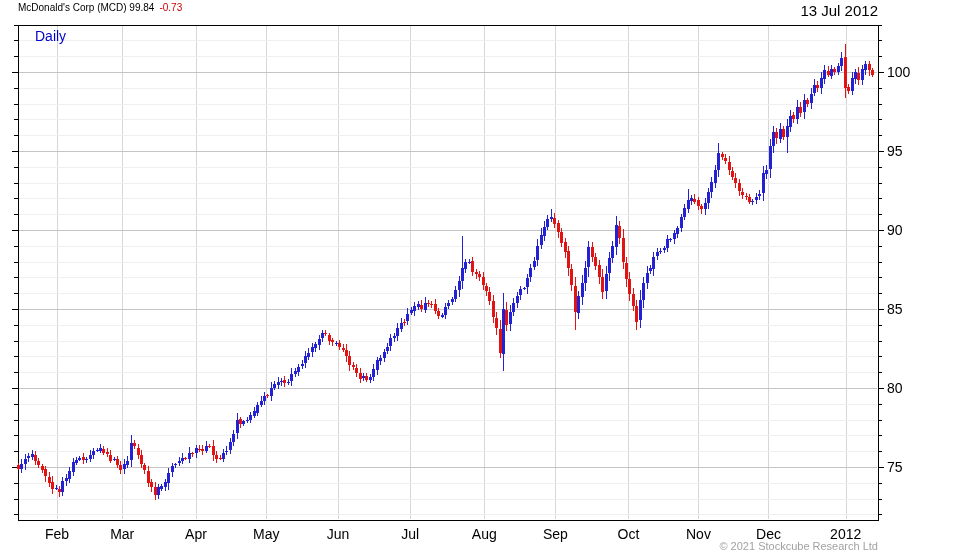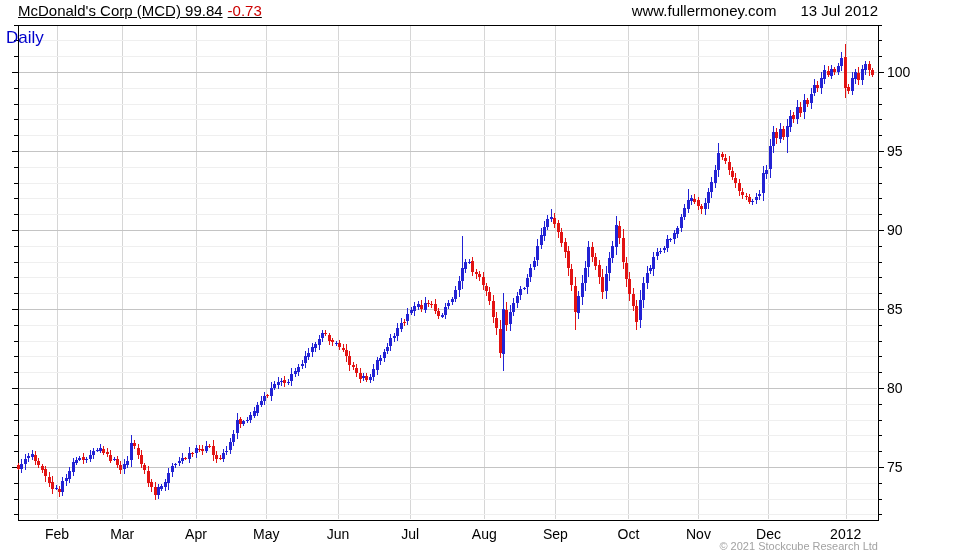--- a/index.html
+++ b/index.html
@@ -2,45 +2,44 @@
 <html><head>
 <meta charset="utf-8">
 <style>
   html,body{margin:0;padding:0;}
   body{
     width:960px;height:560px;position:relative;overflow:hidden;
     background:#ffffff;font-family:"Liberation Sans",sans-serif;
     -webkit-font-smoothing:none;
   }
   .hdr-title{
-    position:absolute;left:18px;top:2px;font-size:15px;color:#000;white-space:nowrap;text-decoration:underline;
+    position:absolute;left:18px;top:2px;font-size:10px;color:#000;white-space:nowrap;
   }
   .hdr-title .chg{color:#cc0000;margin-left:5px;}
   .hdr-right{
     position:absolute;right:82px;top:2px;font-size:15px;color:#000;
     display:flex;gap:24px;white-space:nowrap;
   }
   .freq-label{
-    position:absolute;left:6px;top:28px;font-size:17px;color:#0000cc;
+    position:absolute;left:35px;top:28px;font-size:14px;color:#0000cc;
   }
   .copyright{
     position:absolute;right:82px;top:540px;font-size:11px;color:#a2a2a2;white-space:nowrap;
   }
   svg{position:absolute;left:0;top:0;}
   text{font-family:"Liberation Sans",sans-serif;}
 </style>
 </head>
 <body>
 
 <div class="hdr-title">
   <span>McDonald's Corp (MCD) 99.84</span><span class="chg">-0.73</span>
 </div>
 
 <div class="hdr-right">
-  <span>www.fullermoney.com</span>
   <span>13 Jul 2012</span>
 </div>
 
 <svg id="chart-svg" width="960" height="560" shape-rendering="crispEdges">
     <g>
       <line x1="57.5" y1="26" x2="57.5" y2="519" stroke="#d6d6d6" stroke-width="1"></line>
       <line x1="122.5" y1="26" x2="122.5" y2="519" stroke="#d6d6d6" stroke-width="1"></line>
       <line x1="196.5" y1="26" x2="196.5" y2="519" stroke="#d6d6d6" stroke-width="1"></line>
       <line x1="266.5" y1="26" x2="266.5" y2="519" stroke="#d6d6d6" stroke-width="1"></line>
       <line x1="338.5" y1="26" x2="338.5" y2="519" stroke="#d6d6d6" stroke-width="1"></line>

